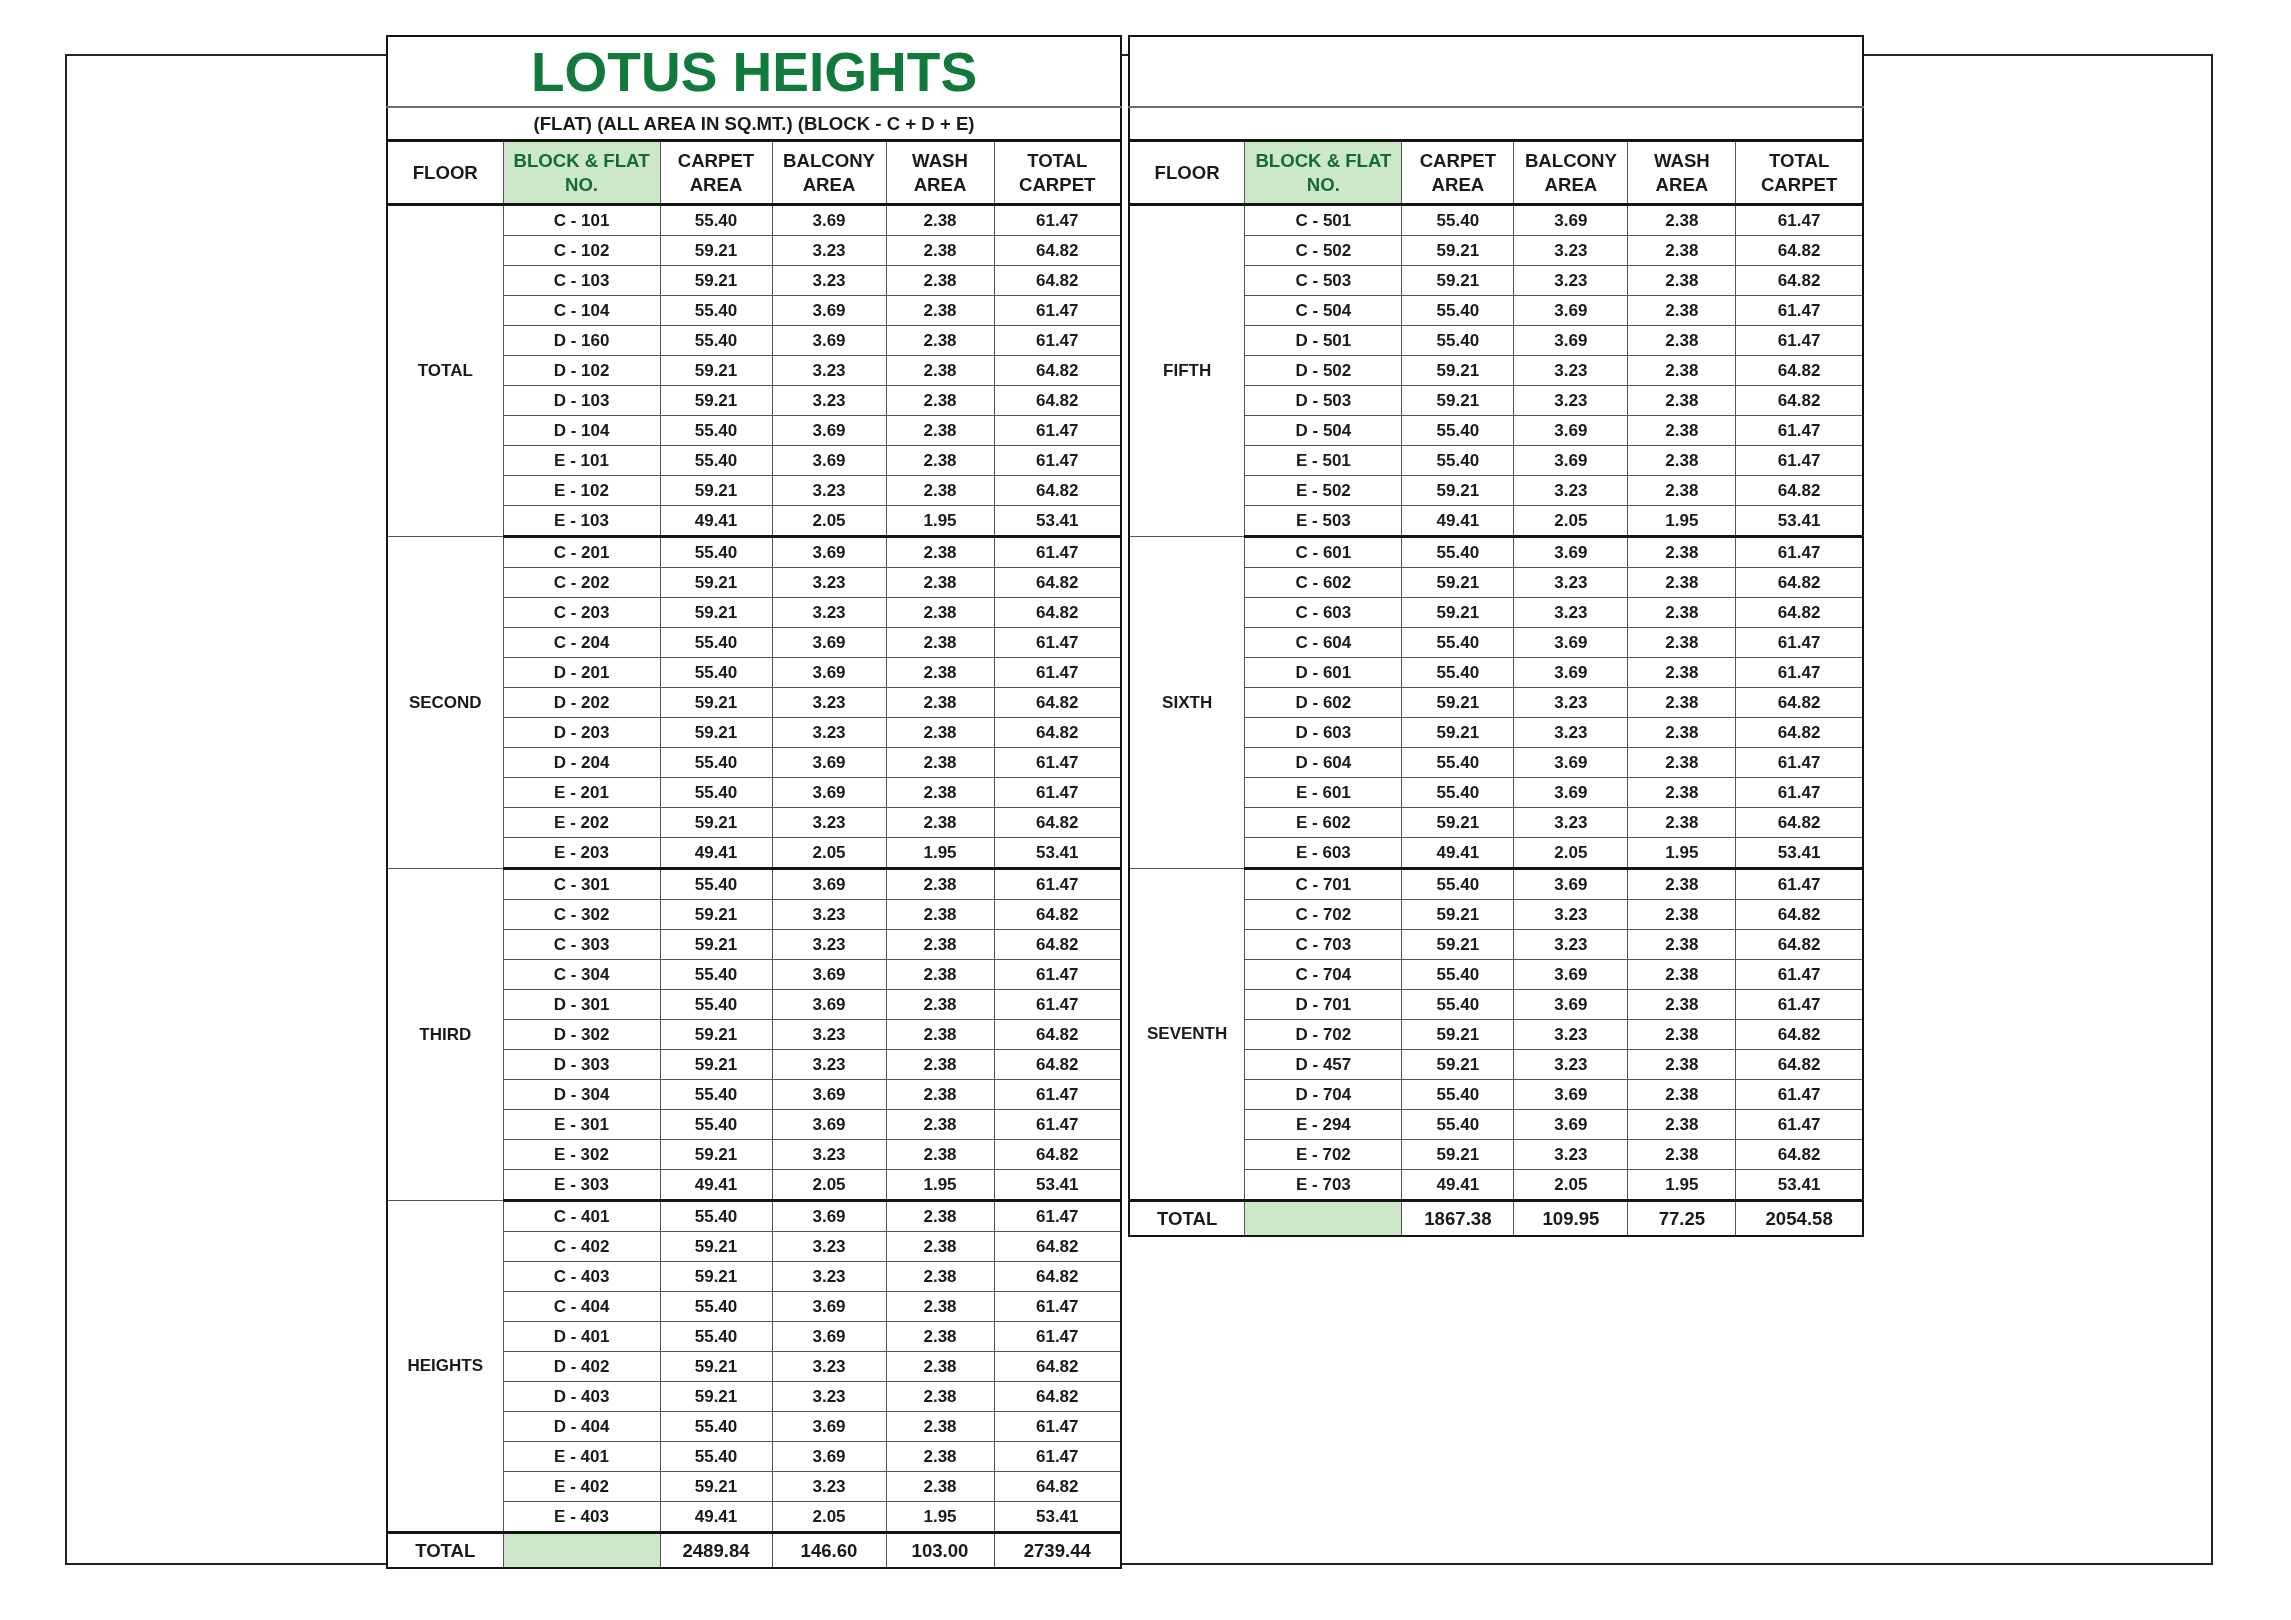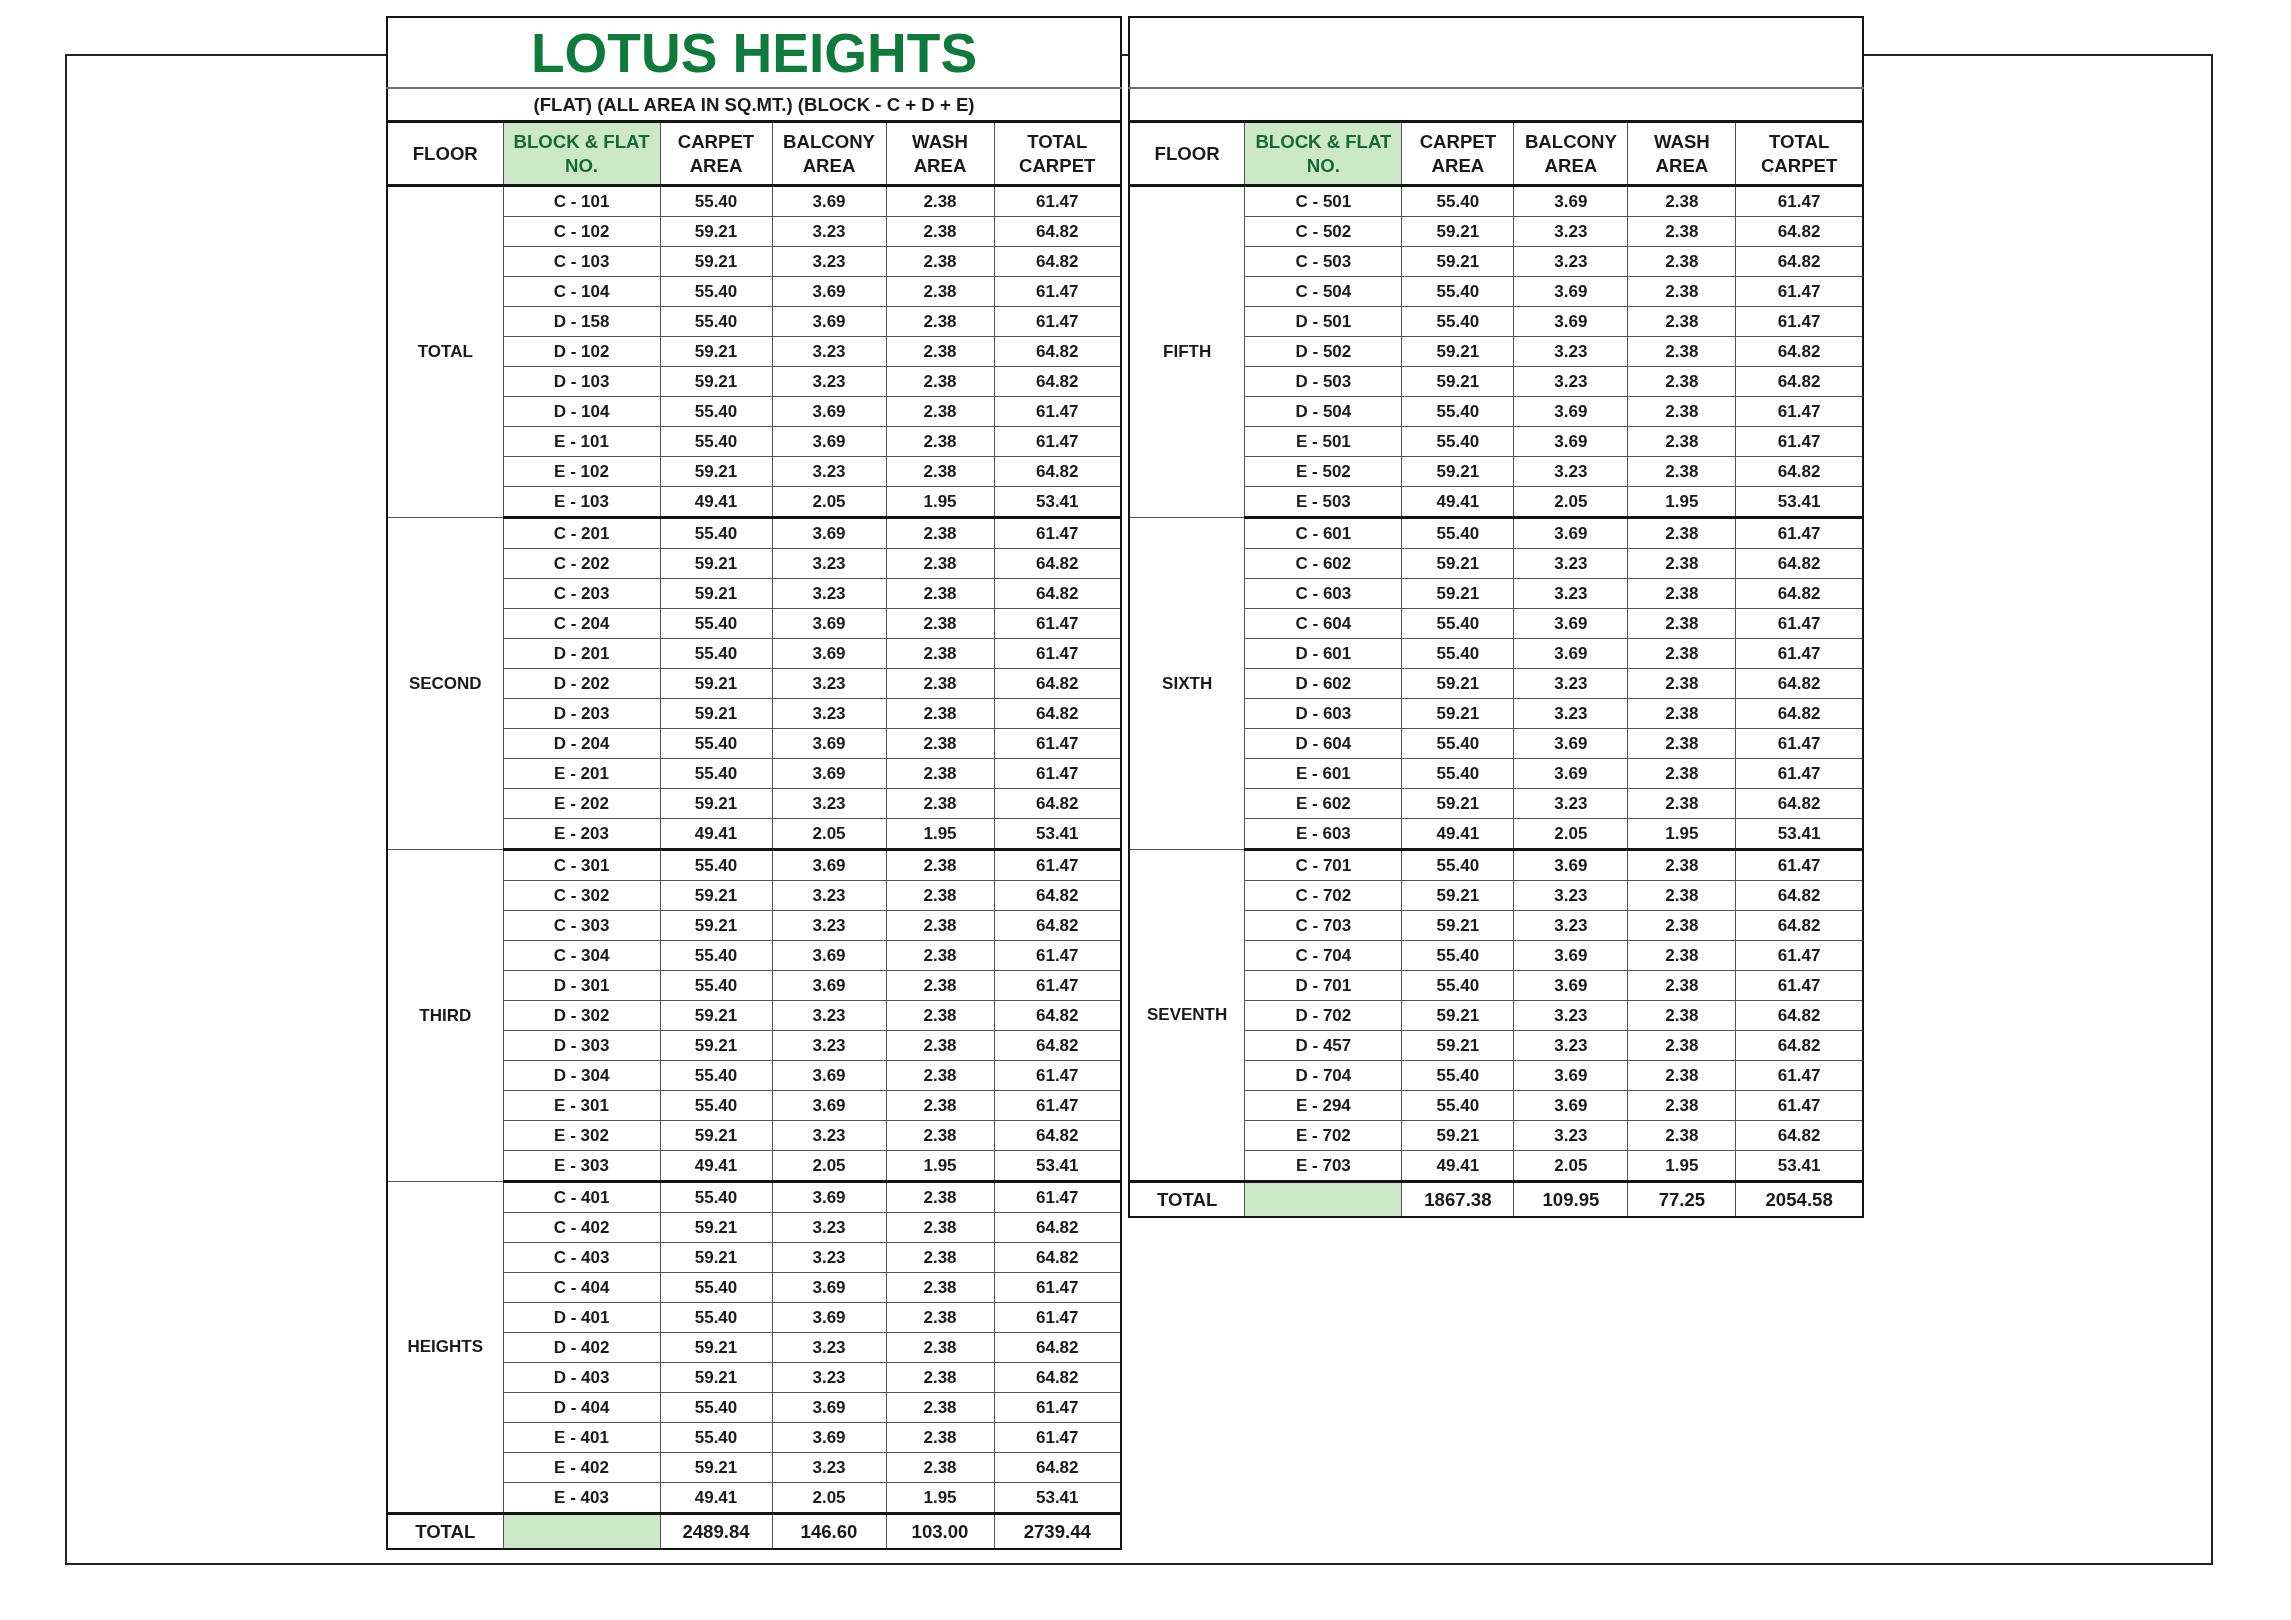--- a/index.html
+++ b/index.html
@@ -75,21 +75,21 @@
     font-size: 73px;
     color: #bdbdbd;
     letter-spacing: 3.9px;
     font-family: "Liberation Sans", sans-serif;
   }
 
   
   #tables-area {
     position: absolute;
     left: 386px;
-    top: 16px;
+    top: 35px;
     z-index: 10;
   }
   #tables-row {
     display: flex;
     align-items: flex-start;
   }
 
   table.sheet {
     border-collapse: collapse;
     table-layout: fixed;
@@ -239,21 +239,21 @@
             <td>64.82</td>
           </tr>
           <tr>
             <td class="flat">C - 104</td>
             <td>55.40</td>
             <td>3.69</td>
             <td>2.38</td>
             <td>61.47</td>
           </tr>
           <tr>
-            <td class="flat">D - 158</td>
+            <td class="flat">D - 160</td>
             <td>55.40</td>
             <td>3.69</td>
             <td>2.38</td>
             <td>61.47</td>
           </tr>
           <tr>
             <td class="flat">D - 102</td>
             <td>59.21</td>
             <td>3.23</td>
             <td>2.38</td>

